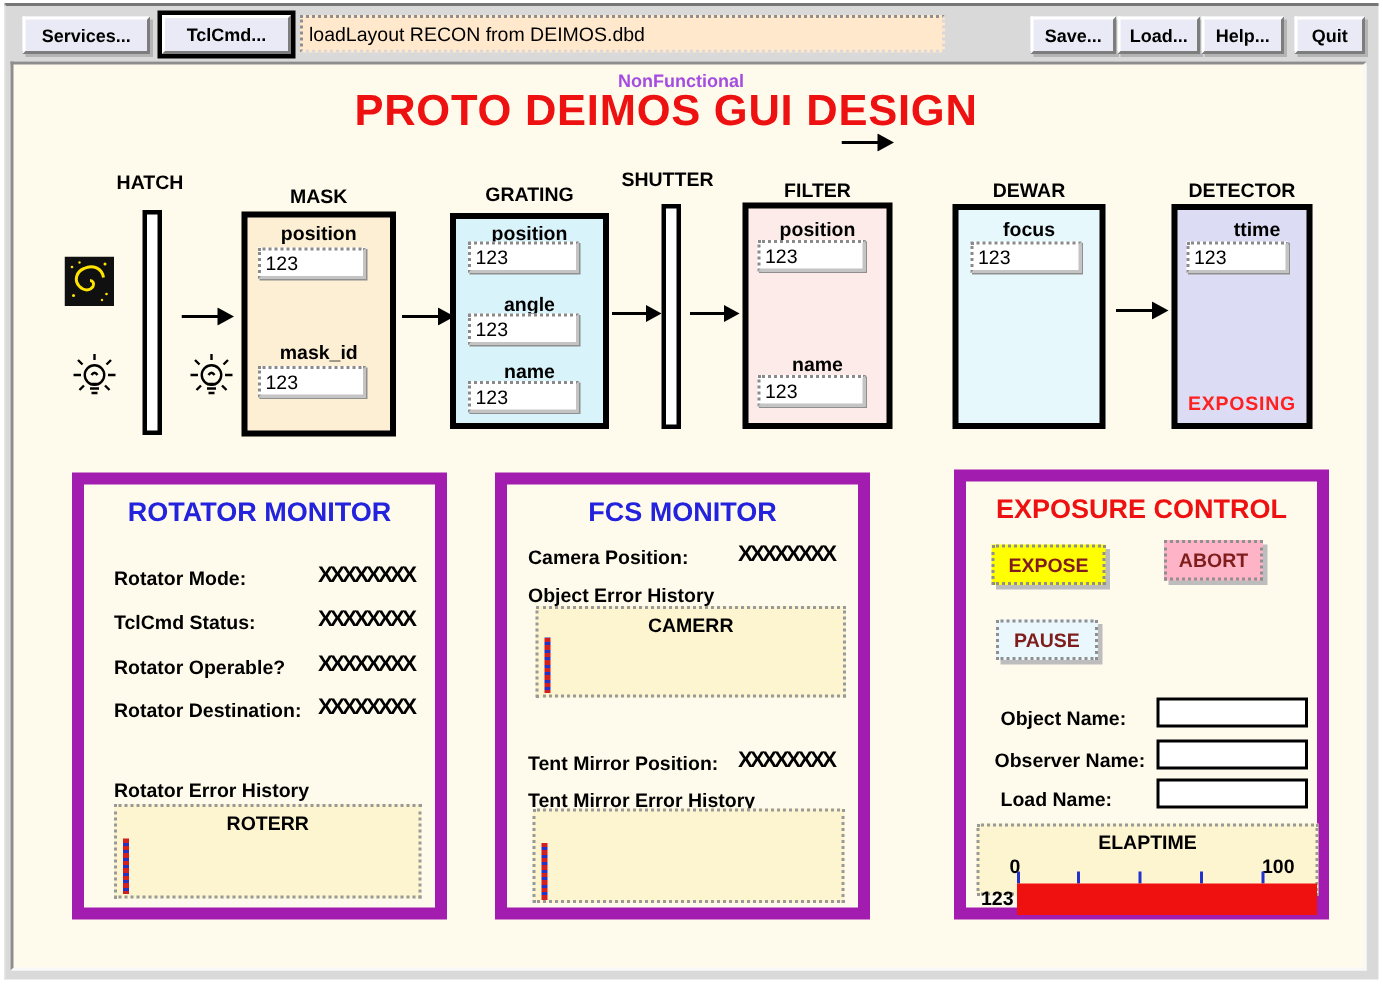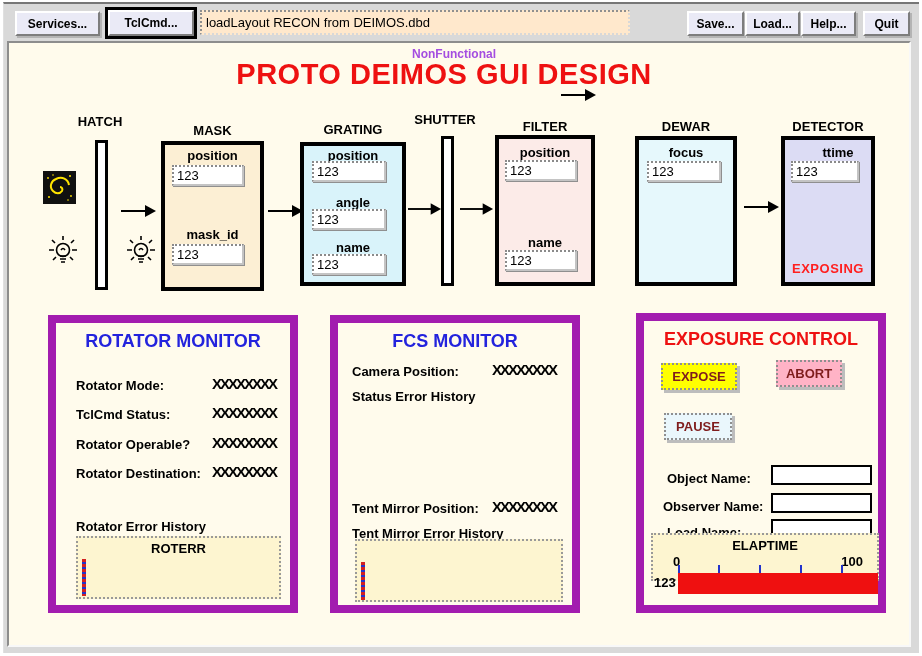--- a/index.html
+++ b/index.html
@@ -202,41 +202,45 @@
       <div class="errbox" style="left:20px;top:213px;width:205px;height:63px;">
         <div class="errbox-title">ROTERR</div>
         <div class="txt-cursor" style="left:4px;top:21px;height:37px;"></div>
       </div>
     </div>
 
     <div class="panel" style="left:321px;top:272px;width:250px;height:298px;">
       <div class="panel-title blue-title">FCS MONITOR</div>
       <div class="row-label" style="left:14px;top:41px;">Camera Position:</div>
       <div class="row-value" style="right:16px;top:38px;">XXXXXXXX</div>
-      <div class="row-label" style="left:14px;top:66px;">Status Error History</div>
+      <div class="row-label" style="left:14px;top:66px;">Object Error History</div>
+      <div class="errbox" style="left:19px;top:81px;width:207px;height:61px;">
+        <div class="errbox-title">CAMERR</div>
+        <div class="txt-cursor" style="left:4px;top:19px;height:37px;"></div>
+      </div>
       <div class="row-label" style="left:14px;top:178px;">Tent Mirror Position:</div>
       <div class="row-value" style="right:16px;top:175px;">XXXXXXXX</div>
       <div class="row-label" style="left:14px;top:203px;">Tent Mirror Error History</div>
       <div class="errbox" style="left:17px;top:216px;width:208px;height:63px;">
         <div class="txt-cursor" style="left:4px;top:21px;height:38px;"></div>
       </div>
     </div>
 
     <div class="panel" style="left:627px;top:270px;width:250px;height:300px;">
       <div class="panel-title red-title">EXPOSURE CONTROL</div>
       <button class="cbtn" style="left:17px;top:42px;width:76px;background:var(--expose_yellow);">EXPOSE</button>
       <button class="cbtn" style="left:132px;top:39px;width:66px;background:var(--abort_pink);">ABORT</button>
       <button class="cbtn" style="left:20px;top:92px;width:68px;background:var(--pause_cyan);">PAUSE</button>
       <div class="row-label" style="left:23px;top:150px;">Object Name:</div>
       <input class="name-entry" style="left: 127px; top: 144px;" value="">
       <div class="row-label" style="left:19px;top:178px;">Observer Name:</div>
       <input class="name-entry" style="left: 127px; top: 172px;" value="">
       <div class="row-label" style="left:23px;top:204px;">Load Name:</div>
       <input class="name-entry" style="left: 127px; top: 198px;" value="">
-      <div class="gauge" style="left:7px;top:212px;width:228px;height:48px;padding-left:24px;">
+      <div class="gauge" style="left:7px;top:228px;width:228px;height:48px;padding-left:24px;">
         <div class="errbox-title">ELAPTIME</div>
         <div class="gauge-minmax" style="left:20px;top:19px;">0</div>
         <div class="gauge-minmax" style="right:14px;top:19px;">100</div>
         <div class="tick" style="left:25px;"></div>
         <div class="tick" style="left:65px;"></div>
         <div class="tick" style="left:106px;"></div>
         <div class="tick" style="left:147px;"></div>
         <div class="tick" style="left:188px;"></div>
         <div class="gauge-bar"></div>
         <div class="gauge-value">123</div>

